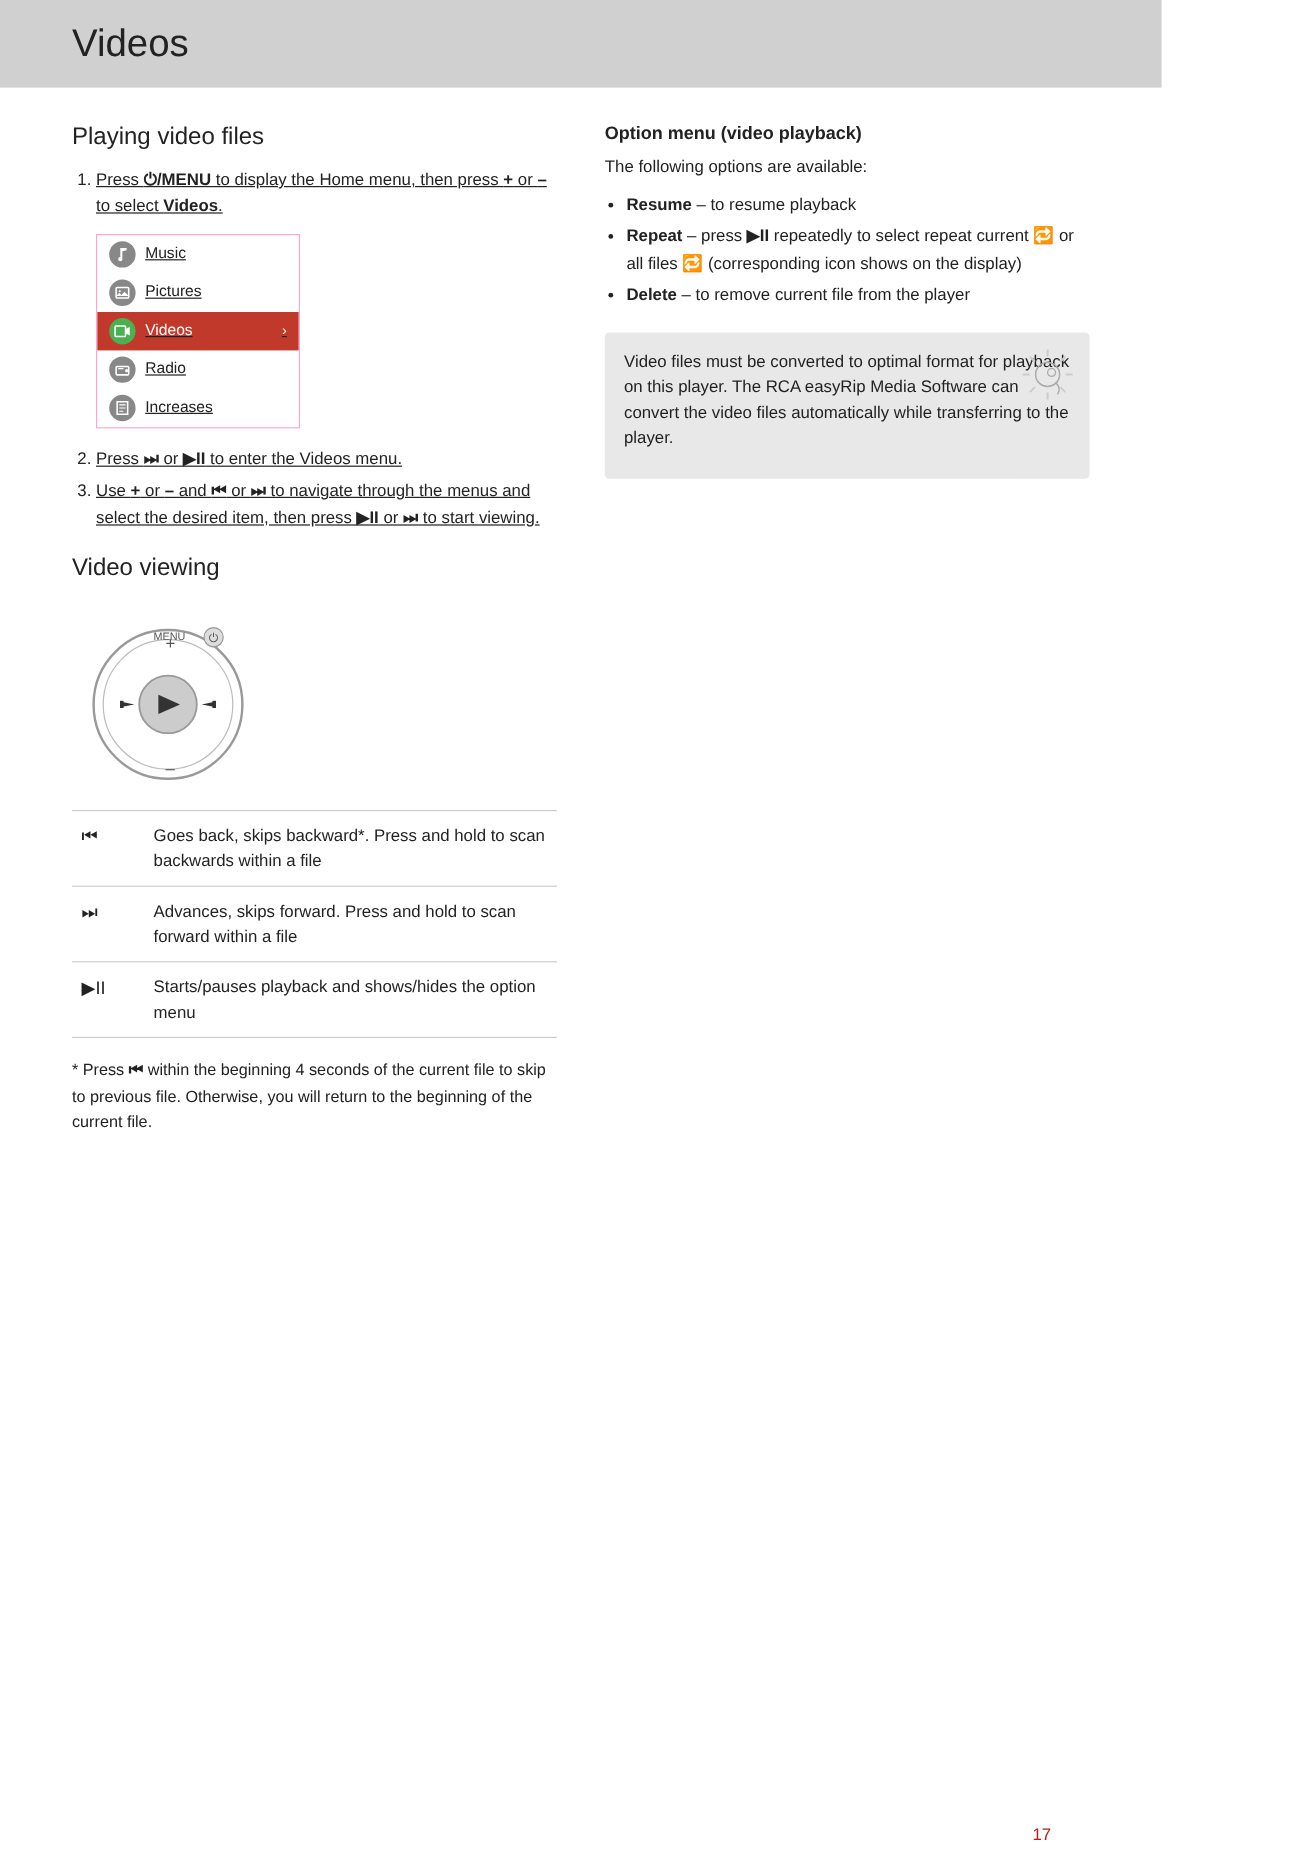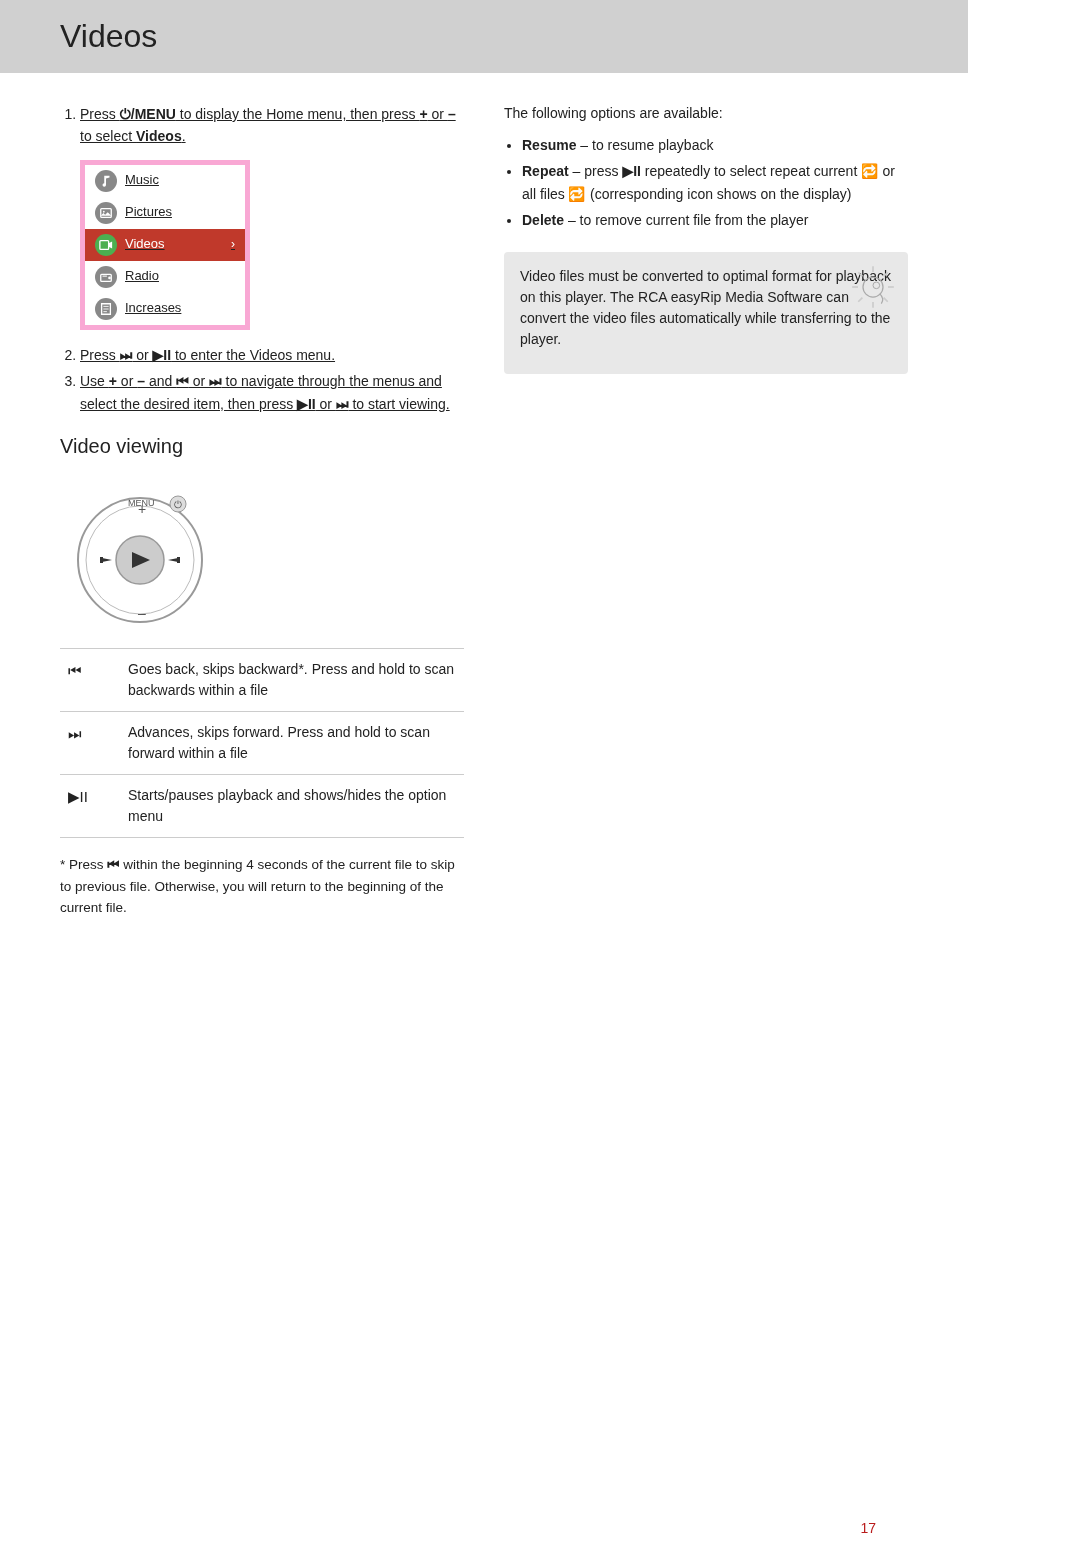--- a/index.html
+++ b/index.html
@@ -80,21 +80,21 @@
       list-style: disc;
     }
     ul li {
       font-size: 14px;
       line-height: 1.6;
       margin-bottom: 4px;
     }
 
     
     .menu-screenshot {
-      border: 5px solid #f9a8d4;
+      border: 1px solid #f9a8d4;
       width: 170px;
       background: #fff;
       margin: 12px 0 14px 0;
       font-size: 13px;
       overflow: hidden;
     }
     .menu-item {
       display: flex;
       align-items: center;
       padding: 5px 10px;
@@ -209,20 +209,21 @@
 <div class="page">
 
   <div class="page-title-bar">
     <h1>Videos</h1>
   </div>
 
   <div class="two-col">
 
     <div class="col-left">
 
+      <h2>Playing video files</h2>
 
       <ol>
         <li>
           <span>Press <strong>⏻/MENU</strong> to display the Home menu, then press <strong>+</strong> or <strong>–</strong> to select <strong>Videos</strong>.</span>
 
           
           <div class="menu-screenshot">
             <div class="menu-item">
               <div class="icon-circle">
                 <svg viewBox="0 0 16 16">
@@ -331,20 +332,21 @@
       </table>
 
       <p class="footnote">
         * Press <strong>⏮</strong> within the beginning 4 seconds of the current file to skip to previous file. Otherwise, you will return to the beginning of the current file.
       </p>
 
     </div>
 
     <div class="col-right">
 
+      <h3>Option menu (video playback)</h3>
 
 
       <p>The following options are available:</p>
 
       <ul>
         <li><strong>Resume</strong> – to resume playback</li>
         <li><strong>Repeat</strong> – press <strong>▶II</strong> repeatedly to select repeat current 🔁 or all files 🔁 (corresponding icon shows on the display)</li>
         <li><strong>Delete</strong> – to remove current file from the player</li>
       </ul>
 

